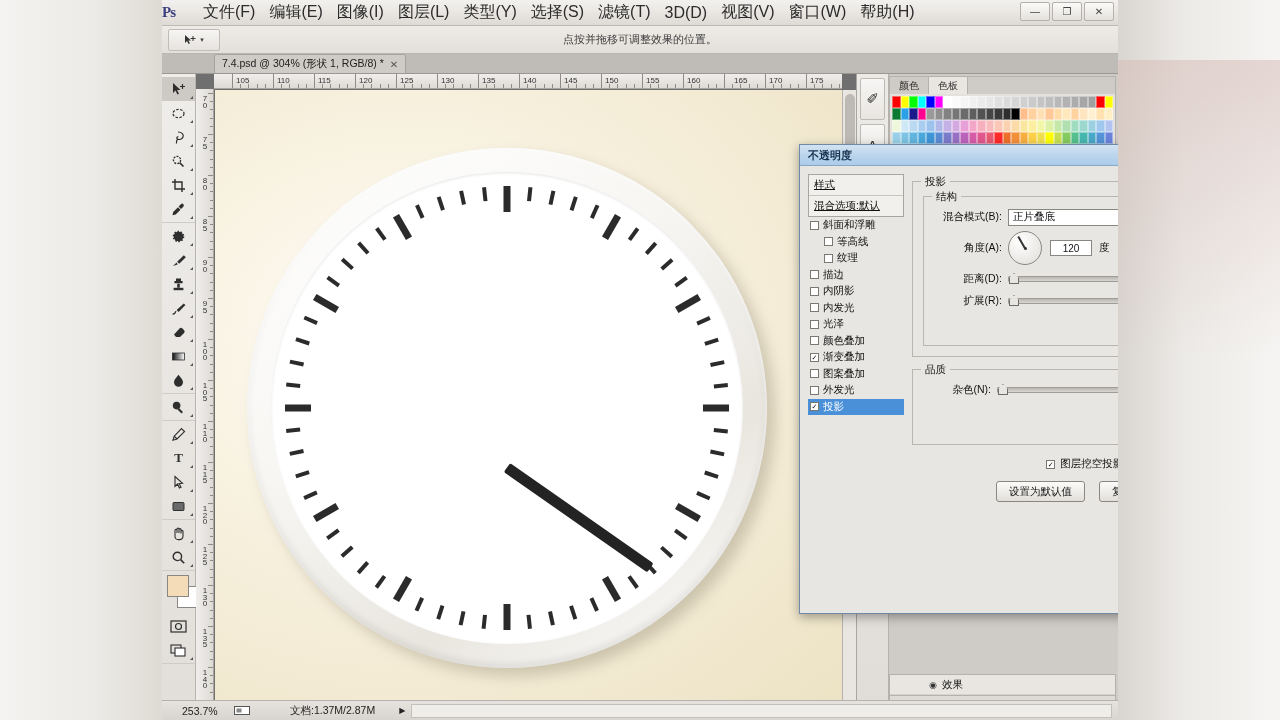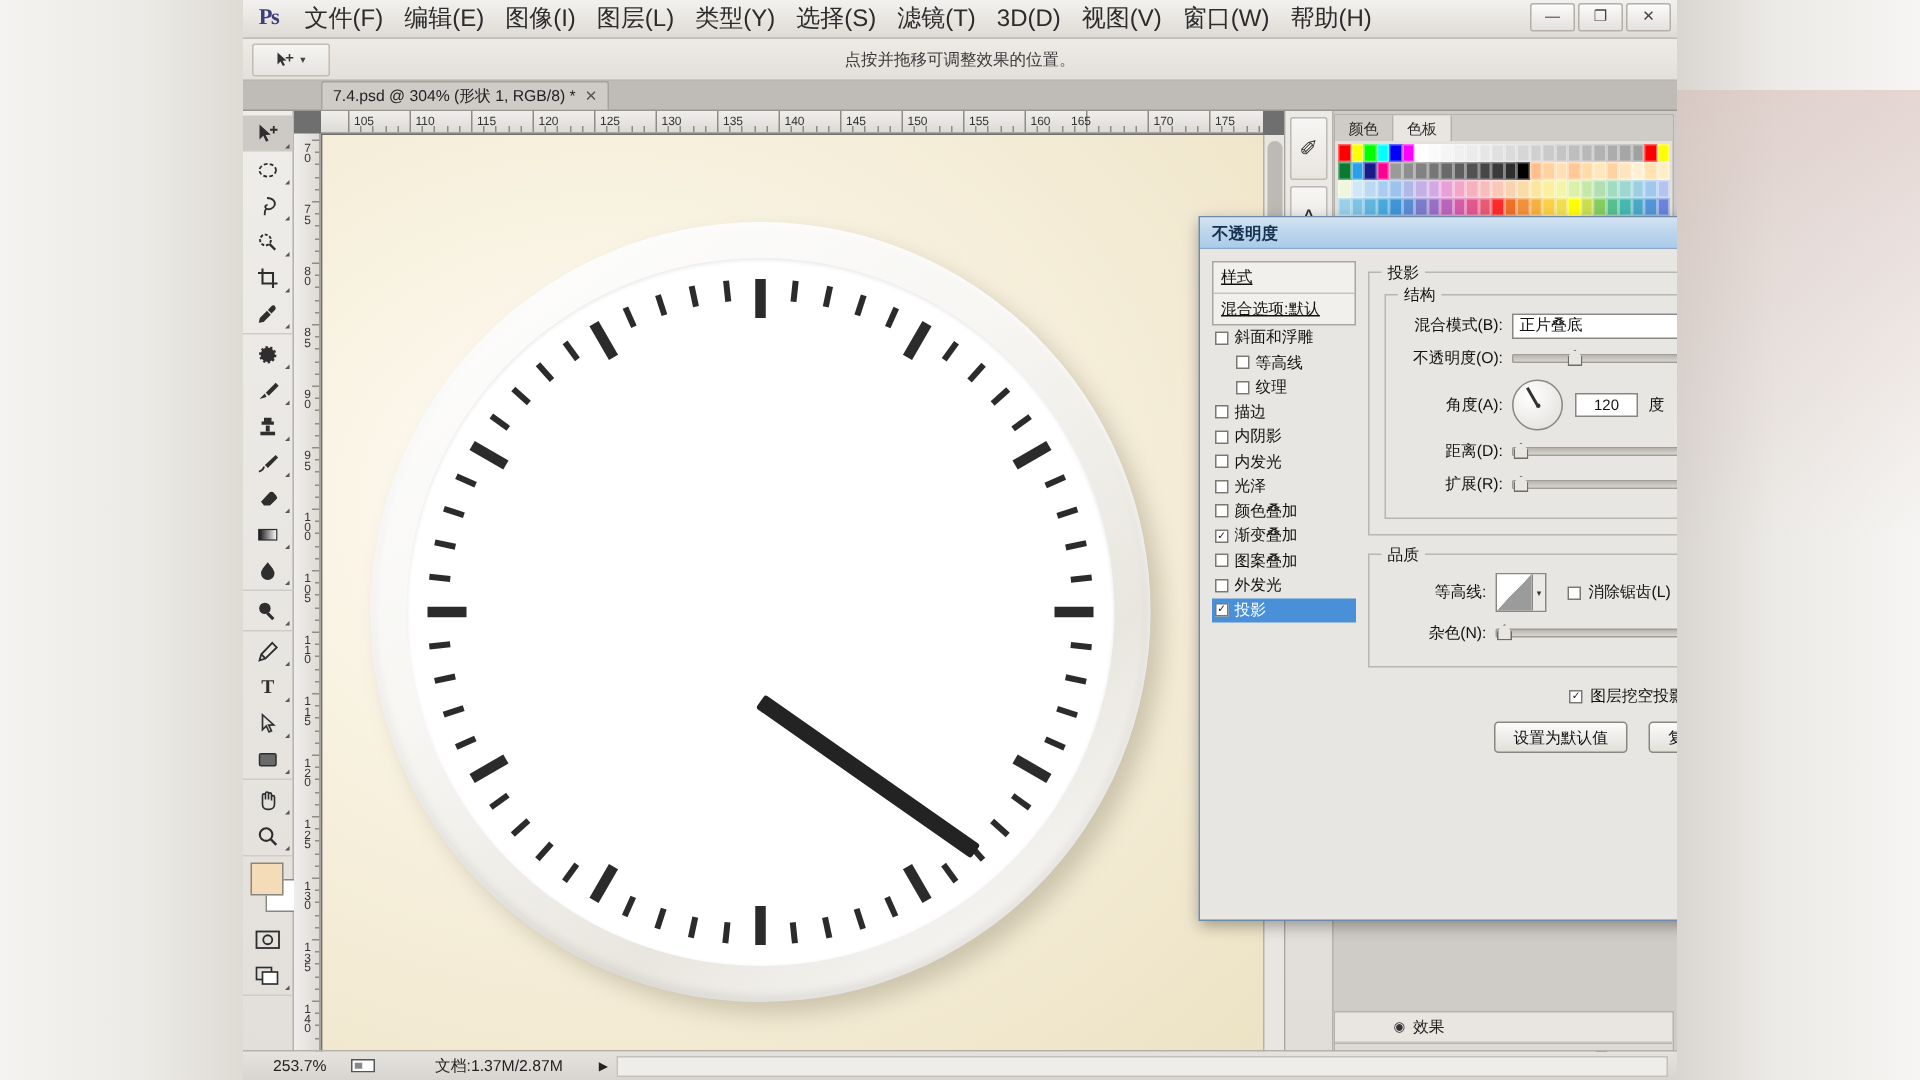--- a/index.html
+++ b/index.html
@@ -19,21 +19,21 @@
                  background:linear-gradient(180deg,rgba(214,189,183,.55),rgba(255,255,255,0)); }
 
   
   .app { position:absolute; left:162px; top:0; width:956px; height:720px;
          background:#d6d2cd; overflow:hidden; }
 
   
   .menubar { position:relative; height:26px;
     background:linear-gradient(180deg,#f3f1ef 0%,#e8e5e1 55%,#dedad5 100%);
     border-bottom:1px solid #bdb9b4; display:flex; align-items:center; }
-  .ps-logo { width:34px; text-align:center; font:bold 15px "Liberation Serif",serif;
+  .ps-logo { width:34px; font:bold 15px "Liberation Serif",serif;
              color:#3a3f7d; letter-spacing:-1px; }
   .menu-item { font-size:16px; color:#2c2c2c; padding:3px 7px; white-space:nowrap; }
   .win-ctrls { position:absolute; right:4px; top:2px; display:flex; gap:2px; }
   .win-btn { width:30px; height:19px; border:1px solid #b4b0ab; border-radius:2px;
              background:linear-gradient(180deg,#fbfbfa,#e4e1dd);
              display:flex; align-items:center; justify-content:center;
              font-size:10px; color:#444; }
 
   
   .optionsbar { position:relative; height:28px;
@@ -503,21 +503,21 @@
             <i class="rh-tick" style="left: 444.4px; top: 10px;"></i>
             <i class="rh-tick" style="left: 452.6px; top: 10px;"></i>
             <i class="rh-tick" style="left: 460.8px; top: 10px;"></i>
             <i class="rh-tick" style="left: 469px;"></i>
             <span class="rh-lab" style="left: 473px;">160</span>
             <i class="rh-tick" style="left: 477.2px; top: 10px;"></i>
             <i class="rh-tick" style="left: 485.4px; top: 10px;"></i>
             <i class="rh-tick" style="left: 493.6px; top: 10px;"></i>
             <i class="rh-tick" style="left: 501.8px; top: 10px;"></i>
             <i class="rh-tick" style="left: 510px;"></i>
-            <span class="rh-lab" style="left: 500px;">165</span>
+            <span class="rh-lab" style="left: 520px;">165</span>
             <i class="rh-tick" style="left: 518.2px; top: 10px;"></i>
             <i class="rh-tick" style="left: 526.4px; top: 10px;"></i>
             <i class="rh-tick" style="left: 534.6px; top: 10px;"></i>
             <i class="rh-tick" style="left: 542.8px; top: 10px;"></i>
             <i class="rh-tick" style="left: 551px;"></i>
             <span class="rh-lab" style="left: 555px;">170</span>
             <i class="rh-tick" style="left: 559.2px; top: 10px;"></i>
             <i class="rh-tick" style="left: 567.4px; top: 10px;"></i>
             <i class="rh-tick" style="left: 575.6px; top: 10px;"></i>
             <i class="rh-tick" style="left: 583.8px; top: 10px;"></i>
@@ -1008,27 +1008,20 @@
 
               <div class="frow">
                 <div class="flab">混合模式(B):</div>
                 <div class="sel-box">
                   <span>正片叠底</span>
 
                 </div>
 
               </div>
 
-              <div class="frow">
-                <div class="flab">不透明度(O):</div>
-                <div class="slider">
-                  <i class="knob" style="left:36px;"></i>
-                </div>
-
-              </div>
 
               <div class="frow" style="height:38px;">
                 <div class="flab">角度(A):</div>
                 <div class="dial">
                   <i class="needle"></i>
                   <i class="hub"></i>
                 </div>
                 <div class="numbox" style="margin-left:8px;">120</div>
                 <div class="unit">度</div>
 
@@ -1048,31 +1041,20 @@
                   <i class="knob" style="left:0px;"></i>
                 </div>
 
               </div>
 
             </div>
           </div>
 
           <div class="fieldset" style="height:76px;margin-top:12px;">
             <div class="fs-legend">品质</div>
-            <div class="frow" style="height:30px;">
-              <div class="flab">等高线:</div>
-              <div class="contour-box">
-                <i class="c-img"></i>
-                <i class="c-btn" style="font-size:6px;color:#333;font-style:normal;">▾</i>
-              </div>
-              <div class="chk-row" style="margin-left:14px;">
-                <i class="cb"></i>
-                <span>消除锯齿(L)</span>
-              </div>
-            </div>
             <div class="frow">
               <div class="flab">杂色(N):</div>
               <div class="slider">
                 <i class="knob" style="left:0px;"></i>
               </div>
 
             </div>
           </div>
 
           <div class="chk-row" style="justify-content:center;margin-top:12px;">

